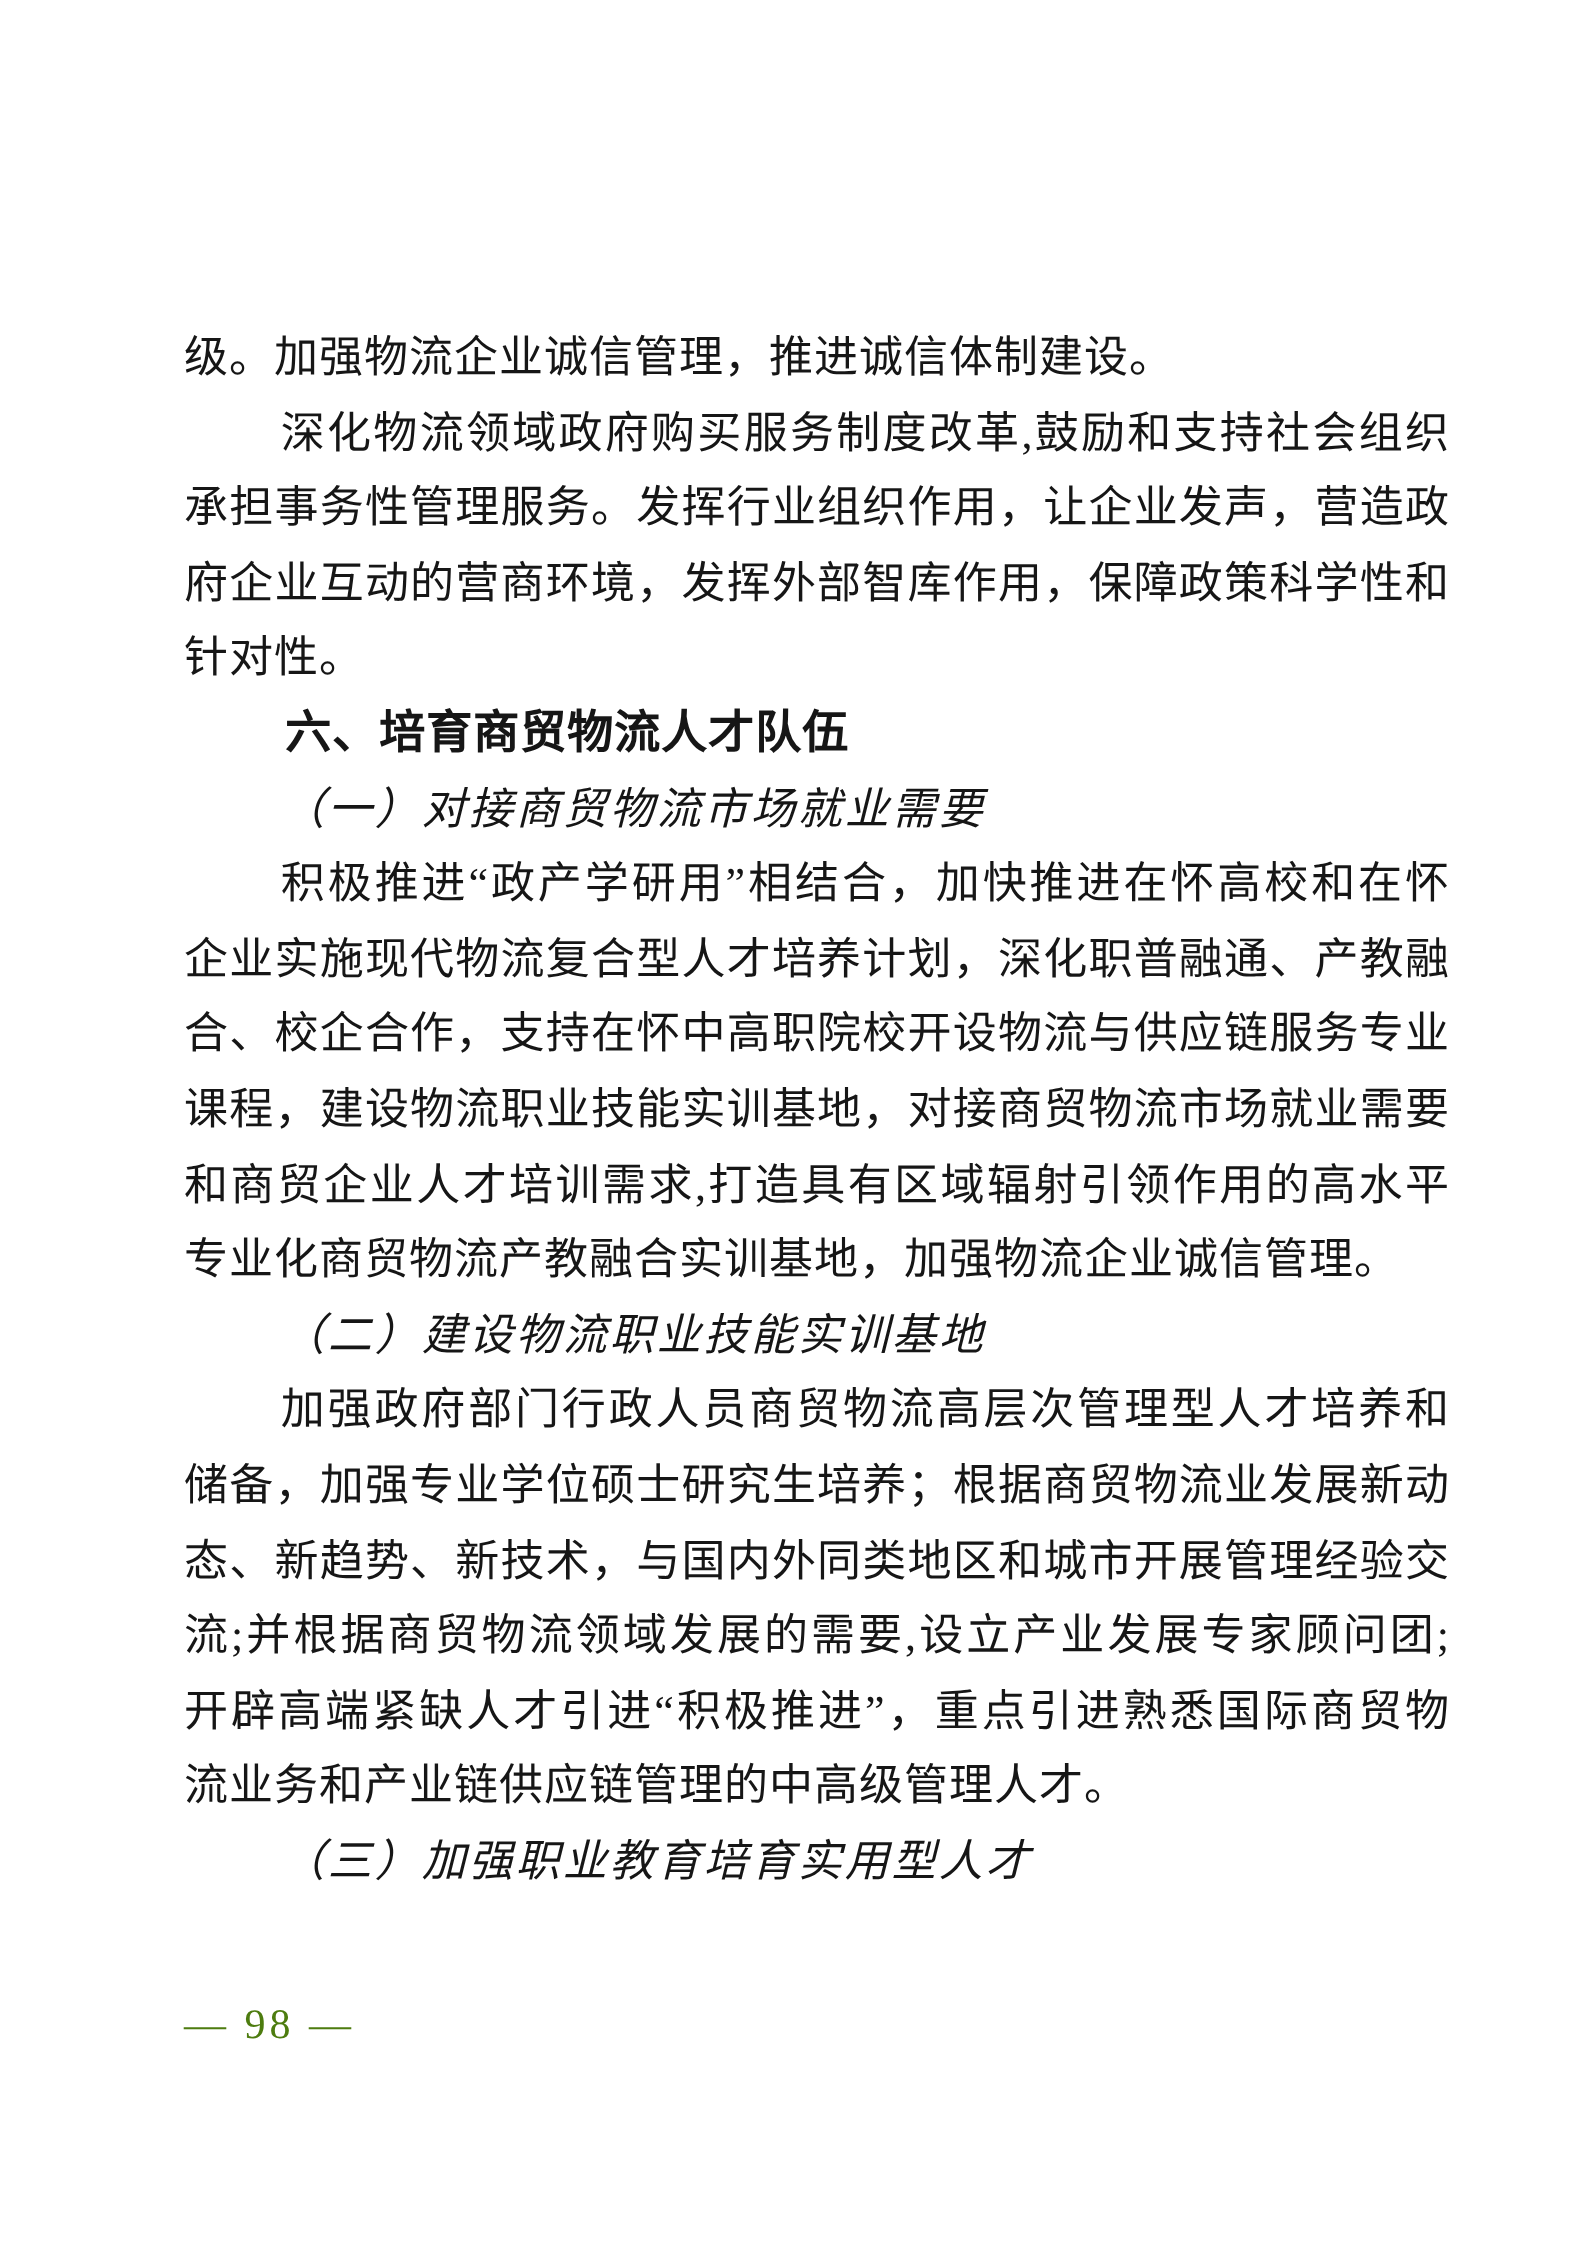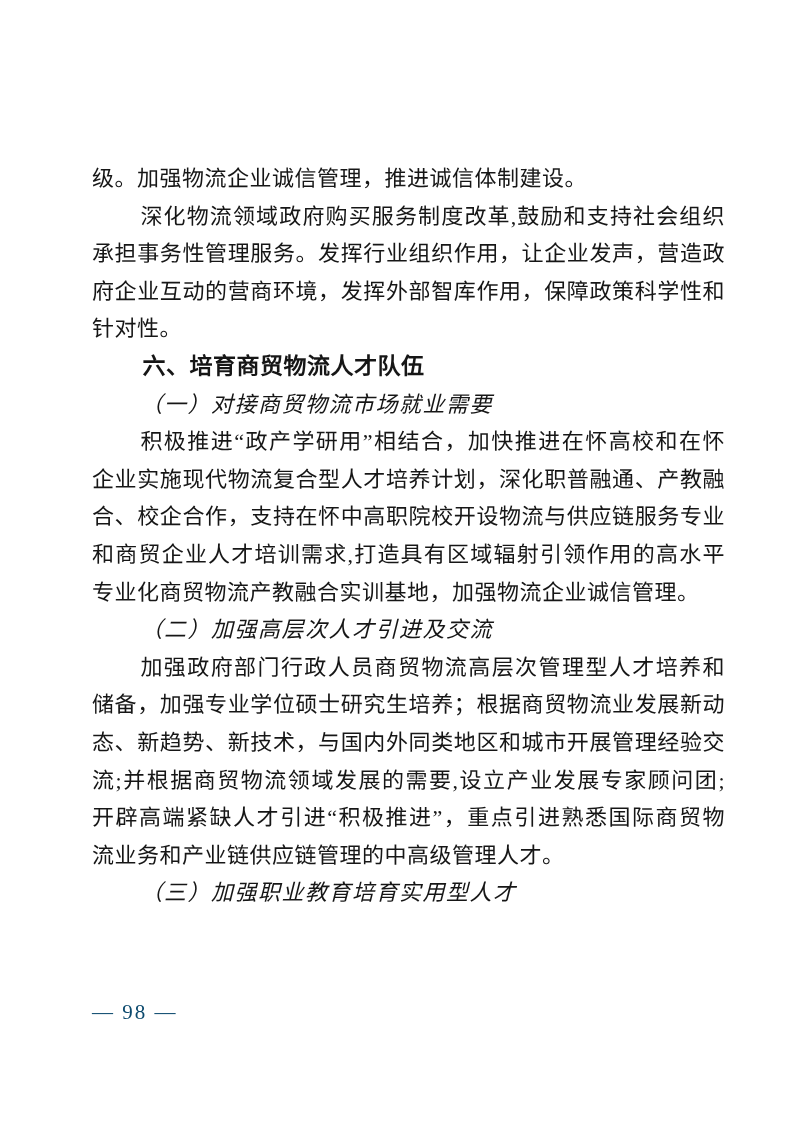--- a/index.html
+++ b/index.html
@@ -51,42 +51,43 @@
     font-style: italic;
     letter-spacing: 1.5px;
   }
   .footer {
     position: absolute;
     left: 92px;
     top: 998px;
     font-size: 21px;
     line-height: 28px;
     letter-spacing: 2px;
-    color: #0c4a6e;
+    color: #4d7c0f;
     font-family: "Liberation Serif", "DejaVu Serif", serif;
   }
 </style>
 </head>
 <body>
 
 <div class="page">
   <main class="text-block">
     <p class="ln">级。加强物流企业诚信管理，推进诚信体制建设。</p>
     <p class="ln indent fill">深化物流领域政府购买服务制度改革,鼓励和支持社会组织</p>
     <p class="ln fill">承担事务性管理服务。发挥行业组织作用，让企业发声，营造政</p>
     <p class="ln fill">府企业互动的营商环境，发挥外部智库作用，保障政策科学性和</p>
     <p class="ln">针对性。</p>
     <h2 class="ln indent heading">六、培育商贸物流人才队伍</h2>
     <h3 class="ln indent kai">（一）对接商贸物流市场就业需要</h3>
     <p class="ln indent fill">积极推进“政产学研用”相结合，加快推进在怀高校和在怀</p>
     <p class="ln fill">企业实施现代物流复合型人才培养计划，深化职普融通、产教融</p>
     <p class="ln fill">合、校企合作，支持在怀中高职院校开设物流与供应链服务专业</p>
+    <p class="ln fill">课程，建设物流职业技能实训基地，对接商贸物流市场就业需要</p>
     <p class="ln fill">和商贸企业人才培训需求,打造具有区域辐射引领作用的高水平</p>
     <p class="ln">专业化商贸物流产教融合实训基地，加强物流企业诚信管理。</p>
-    <h3 class="ln indent kai">（二）加强高层次人才引进及交流</h3>
+    <h3 class="ln indent kai">（二）建设物流职业技能实训基地</h3>
     <p class="ln indent fill">加强政府部门行政人员商贸物流高层次管理型人才培养和</p>
     <p class="ln fill">储备，加强专业学位硕士研究生培养；根据商贸物流业发展新动</p>
     <p class="ln fill">态、新趋势、新技术，与国内外同类地区和城市开展管理经验交</p>
     <p class="ln fill">流;并根据商贸物流领域发展的需要,设立产业发展专家顾问团;</p>
     <p class="ln fill">开辟高端紧缺人才引进“积极推进”，重点引进熟悉国际商贸物</p>
     <p class="ln">流业务和产业链供应链管理的中高级管理人才。</p>
     <h3 class="ln indent kai">（三）加强职业教育培育实用型人才</h3>
   </main>
 
   <footer class="footer">

